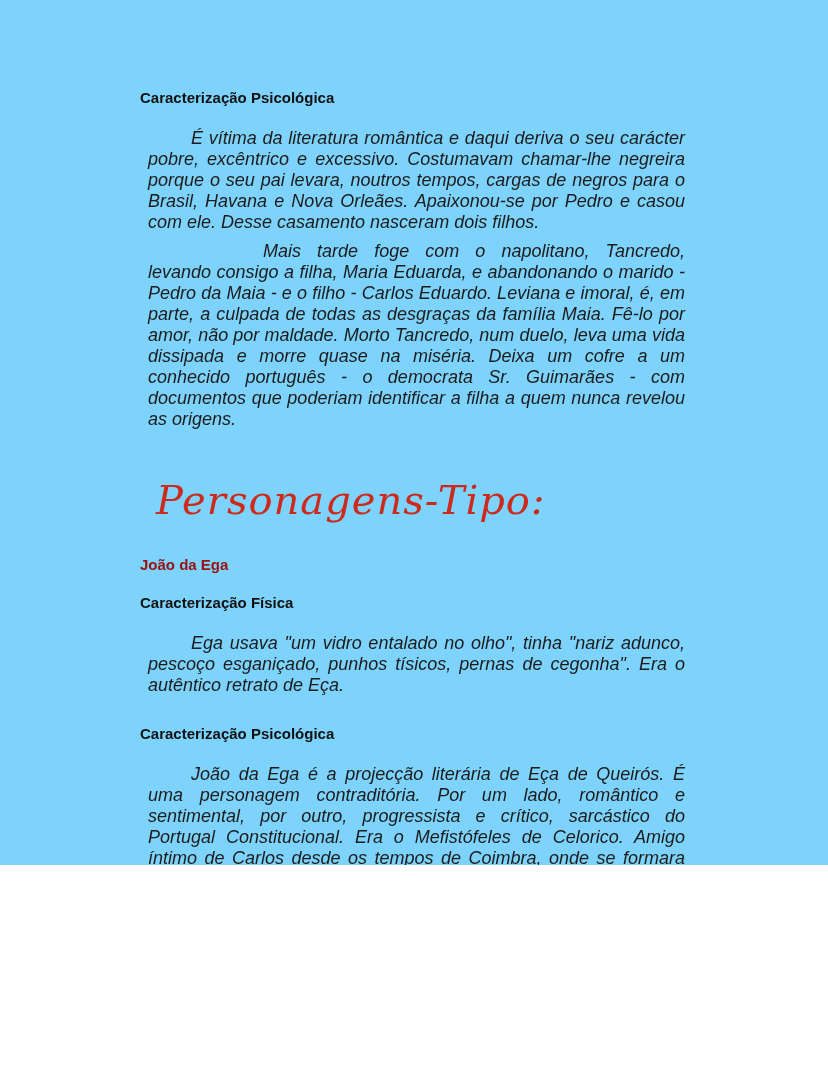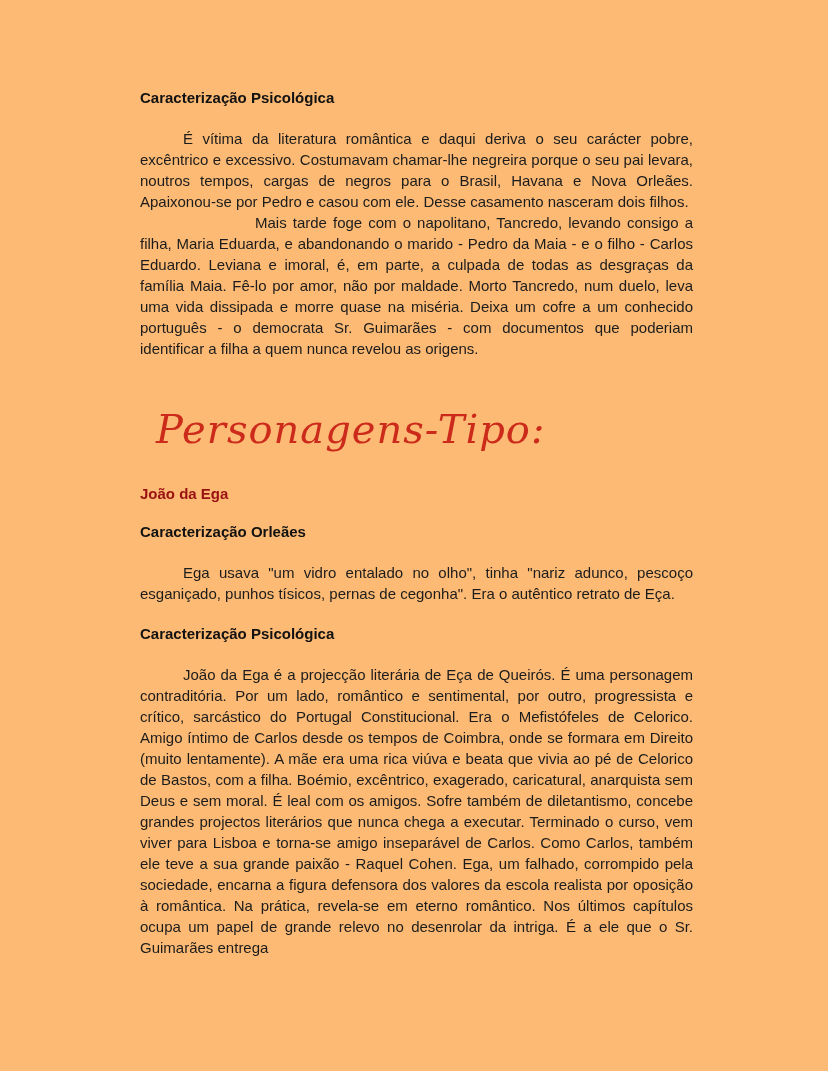--- a/index.html
+++ b/index.html
@@ -3,44 +3,45 @@
 <meta charset="utf-8">
 <style>
   html, body {
     margin: 0;
     padding: 0;
     background: #ffffff;
   }
   .page {
     position: relative;
     width: 828px;
-    height: 1071px;
-    background: #fdba74;
+    height: 865px;
+    background: #7dd3fc;
     box-sizing: border-box;
     padding: 88px 135px 35px 140px;
     font-family: "Liberation Sans", "DejaVu Sans", sans-serif;
     color: #1a1a1a;
     overflow: hidden;
   }
   .content {
     width: 553px;
   }
   h3.sub-heading {
     font-size: 15px;
     font-weight: bold;
     color: #111111;
     margin: 0 0 20px 0;
     line-height: 20px;
   }
   p.body {
-    font-size: 15px;
+    font-size: 18px;
     line-height: 21px;
     text-align: justify;
-    margin: 0;
+    margin: 8px;
     color: #1c1c1c;
+    font-style: italic;
   }
   p.indent-small { text-indent: 43px; }
   p.indent-large { text-indent: 115px; }
   h1.main-heading {
     font-family: "DejaVu Serif", "Liberation Serif", serif;
     font-style: italic;
     font-weight: normal;
     font-size: 40px;
     letter-spacing: 1px;
     color: #cc2a1a;
@@ -68,21 +69,21 @@
     <p class="body indent-small">É vítima da literatura romântica e daqui deriva o seu carácter pobre, excêntrico e excessivo. Costumavam chamar-lhe negreira porque o seu pai levara, noutros tempos, cargas de negros para o Brasil, Havana e Nova Orleães. Apaixonou-se por Pedro e casou com ele. Desse casamento nasceram dois filhos.</p>
 
     <p class="body indent-large">Mais tarde foge com o napolitano, Tancredo, levando consigo a filha, Maria Eduarda, e abandonando o marido - Pedro da Maia - e o filho - Carlos Eduardo. Leviana e imoral, é, em parte, a culpada de todas as desgraças da família Maia. Fê-lo por amor, não por maldade. Morto Tancredo, num duelo, leva uma vida dissipada e morre quase na miséria. Deixa um cofre a um conhecido português - o democrata Sr. Guimarães - com documentos que poderiam identificar a filha a quem nunca revelou as origens.</p>
 
     <h1 class="main-heading">Personagens-Tipo:</h1>
 
     <h2 class="char-name">João da Ega</h2>
 
     <div class="gap-after-charname"></div>
 
-    <h3 class="sub-heading">Caracterização Orleães</h3>
+    <h3 class="sub-heading">Caracterização Física</h3>
 
     <p class="body indent-small">Ega usava "um vidro entalado no olho", tinha "nariz adunco, pescoço esganiçado, punhos tísicos, pernas de cegonha". Era o autêntico retrato de Eça.</p>
 
     <div class="gap-after-para"></div>
 
     <h3 class="sub-heading">Caracterização Psicológica</h3>
 
     <p class="body indent-small">João da Ega é a projecção literária de Eça de Queirós. É uma personagem contraditória. Por um lado, romântico e sentimental, por outro, progressista e crítico, sarcástico do Portugal Constitucional. Era o Mefistófeles de Celorico. Amigo íntimo de Carlos desde os tempos de Coimbra, onde se formara em Direito (muito lentamente). A mãe era uma rica viúva e beata que vivia ao pé de Celorico de Bastos, com a filha. Boémio, excêntrico, exagerado, caricatural, anarquista sem Deus e sem moral. É leal com os amigos. Sofre também de diletantismo, concebe grandes projectos literários que nunca chega a executar. Terminado o curso, vem viver para Lisboa e torna-se amigo inseparável de Carlos. Como Carlos, também ele teve a sua grande paixão - Raquel Cohen. Ega, um falhado, corrompido pela sociedade, encarna a figura defensora dos valores da escola realista por oposição à romântica. Na prática, revela-se em eterno romântico. Nos últimos capítulos ocupa um papel de grande relevo no desenrolar da intriga. É a ele que o Sr. Guimarães entrega</p>
 
   </div>

